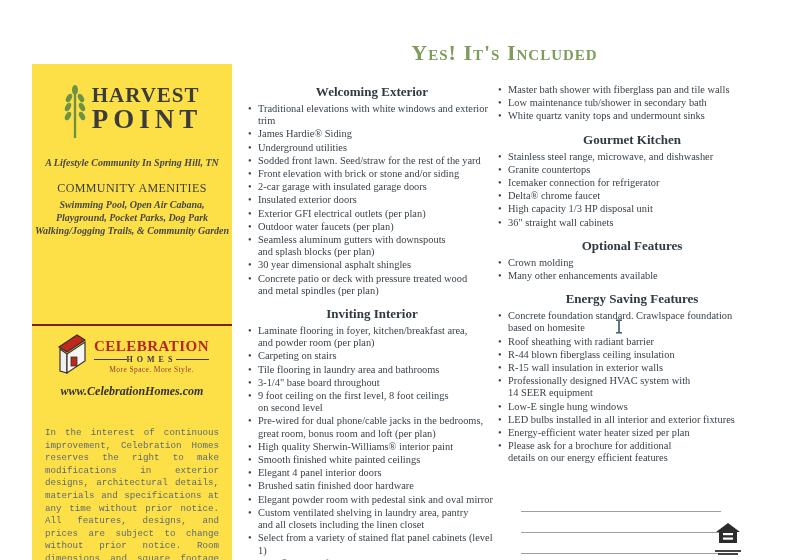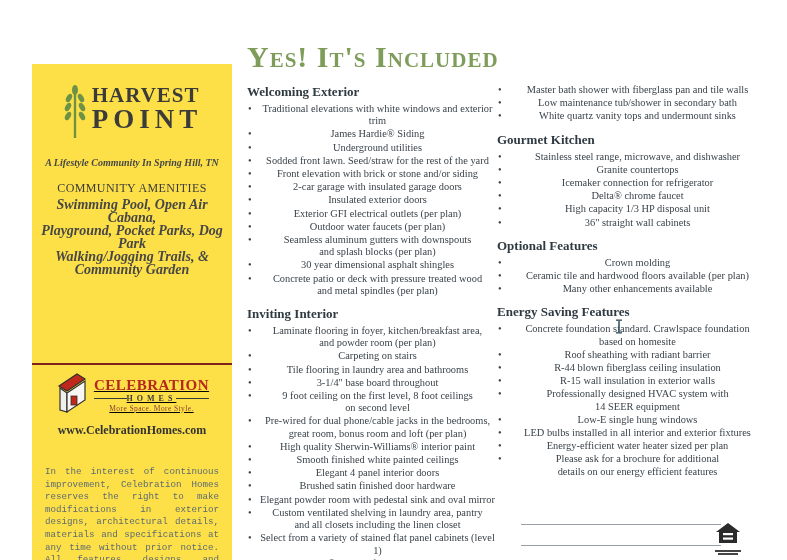--- a/index.html
+++ b/index.html
@@ -9,46 +9,46 @@
 
   
   #sidebar { position:absolute; left:32px; top:20px; width:200px; height:540px;
     background:#fde047; text-align:center;margin-top:44px; }
   .hp-logo { margin-top:20px; display:flex; justify-content:center; align-items:flex-start; gap:4px; }
   .hp-text { text-align:left; color:#3b3b3a; }
   .hp-line1 { font-size:21px; letter-spacing:1px; font-weight:600; line-height:22px; }
   .hp-line2 { font-size:27px; letter-spacing:5px; font-weight:600; line-height:26px; }
   .hp-tagline { margin-top:13px; font-size:10px; font-style:italic; font-weight:bold; color:#474747; }
   .amen-title { margin-top:13px; font-size:12px; font-weight:normal; letter-spacing:.4px; color:#3c3c3c; }
-  .amen-list { margin-top:2px; font-size:14px; font-weight:bold; font-style:italic;
+  .amen-list { margin-top:2px; font-size:10px; font-weight:bold; font-style:italic;
     color:#474747; line-height:13px; white-space:pre-line; }
   .side-divider { margin-top:87px; height:2px; background:#7e221c; width:100%; }
   .ch-logo { margin-top:7px; display:flex; justify-content:center; align-items:center; gap:5px; }
-  .ch-text { text-align:center;text-decoration:underline; }
+  .ch-text { text-align:center; }
   .ch-name { font-size:15px; font-weight:bold; letter-spacing:.5px; color:#b5271f; line-height:15px; }
   .ch-homes-row { display:flex; align-items:center; margin-top:1px; }
   .ch-homes-row .rule { flex:1; height:1px; background:#3a3a3a; }
   .ch-homes { font-size:8px; letter-spacing:4px; color:#3a3a3a; font-weight:bold; }
   .ch-tag { font-size:7.5px; color:#8a3f35; margin-top:1px; letter-spacing:.4px; }
-  .ch-web { margin-top:5px; font-size:12px; font-weight:bold; color:#333333; }
+  .ch-web { margin-top:5px; font-size:12px; font-weight:bold; color:#333333;font-style:italic; }
   .disclaimer { margin:28px 13px 0 13px; font-family:Liberation Mono, monospace;
     font-size:9.2px; line-height:12.6px; color:#5c6a73; text-align:justify; }
   .disclaimer.second { margin-top:13px; }
 
   
-  #main-title { position:absolute; left:247px; top:40px; width:515px; 
-    font-size:30px; color:#7e9c5a; font-variant:small-caps; letter-spacing:1px; font-weight:600; }
+  #main-title { position:absolute; left:247px; top:40px; width:515px; text-align:center;
+    font-size:22px; color:#7e9c5a; font-variant:small-caps; letter-spacing:1px; font-weight:600; }
   #columns { position:absolute; left:247px; top:84px; width:520px; display:flex; }
   .col { width:250px; }
   .col.right { width:270px; margin-left:0; }
-  .section h3 { font-size:13px; color:#2f3a42; font-weight:bold; margin:9px 0 3px 0; }
+  .section h3 { font-size:13px; color:#2f3a42; font-weight:bold; margin:9px 0 3px 0;text-align:center; }
   .section.first h3 { margin-top:0; }
   .section ul { list-style:none; }
   .section li { position:relative; padding-left:11px; font-size:10.4px; line-height:12.2px;
-    color:#3a434a; margin-bottom:1px; white-space:pre-line;text-align:center; }
+    color:#3a434a; margin-bottom:1px; white-space:pre-line; }
   .section li::before { content:"•"; position:absolute; left:1px; top:0; color:#3a434a; }
 
   
   .sig-lines { margin:26px 0 0 24px; width:200px; }
   .sig-line { height:21px; border-bottom:1px solid #9aa0a5; }
 
   
   #eh-logo { position:absolute; left:712px; top:523px; width:32px; text-align:center; }
   #eh-logo .eh-bars { margin-top:1px; }
   #eh-logo .eh-bar { height:2px; background:#444; margin:1px 3px 0 3px; }
@@ -183,21 +183,20 @@
             <li>Icemaker connection for refrigerator</li>
             <li>Delta®  chrome faucet</li>
             <li>High capacity 1/3 HP disposal unit</li>
             <li>36" straight wall cabinets</li>
           </ul>
       </div>
       <div class="section">
         <h3>Optional Features</h3>
         <ul>
             <li>Crown molding</li>
-            <li>Ceramic tile and hardwood floors available (per plan)</li>
             <li>Many other enhancements available</li>
           </ul>
       </div>
       <div class="section">
         <h3>Energy Saving Features</h3>
         <ul>
             <li>Concrete foundation standard. Crawlspace foundation
 based on homesite</li>
             <li>Roof sheathing with radiant barrier</li>
             <li>R-44 blown fiberglass ceiling insulation</li>

